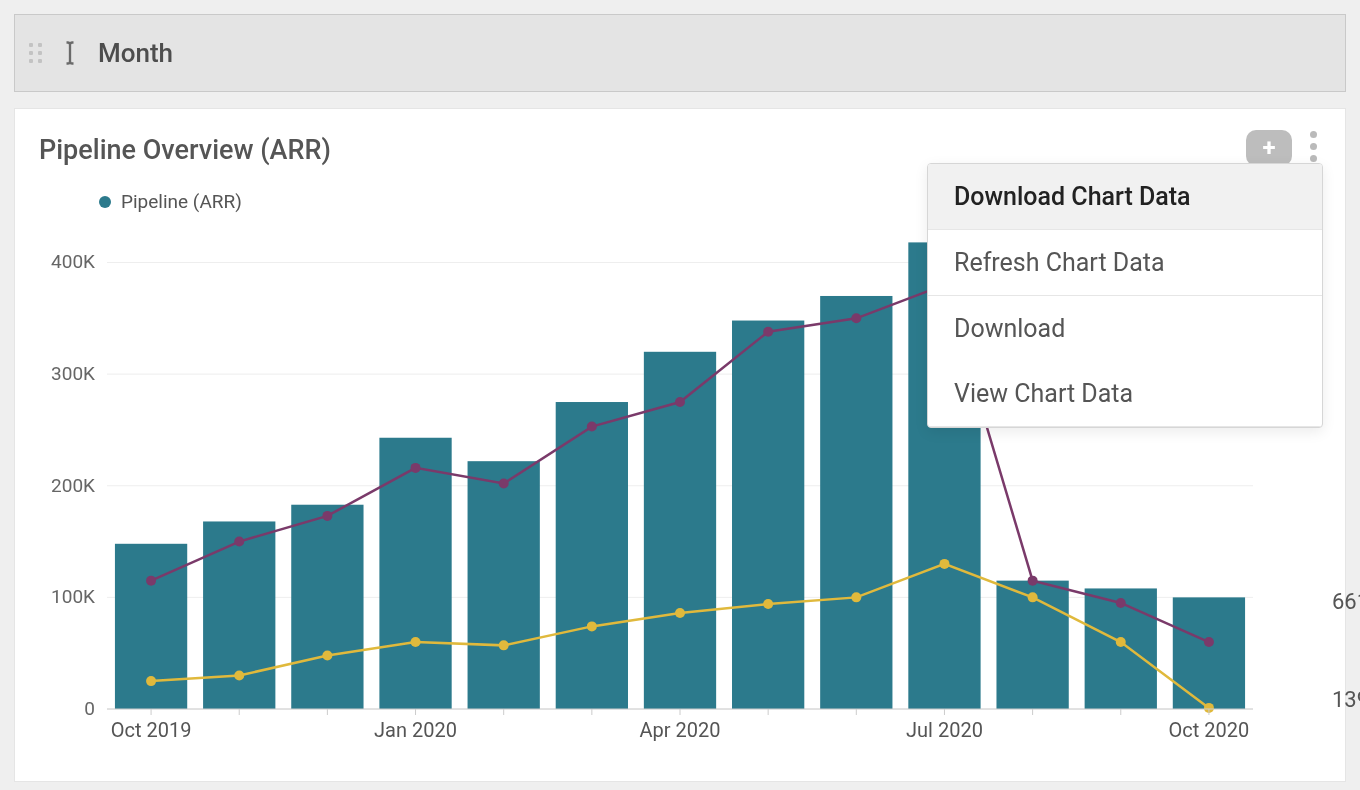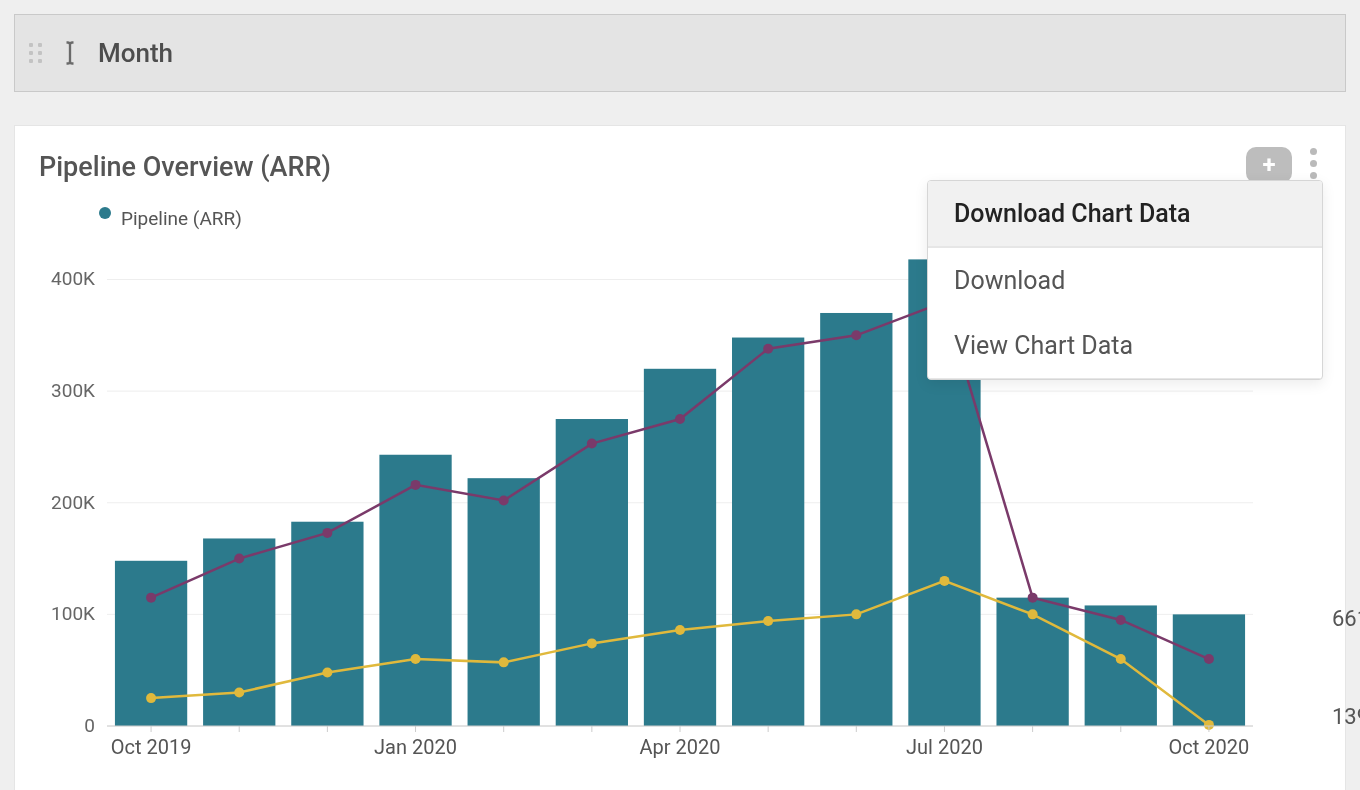--- a/index.html
+++ b/index.html
@@ -6,21 +6,21 @@
   body {
     margin: 0;
     padding: 14px;
     background: #efefef;
     font-family: -apple-system, BlinkMacSystemFont, "Segoe UI", Roboto, "Helvetica Neue", Arial, sans-serif;
     color: #444;
   }
   .top-filters {
     display: flex;
     gap: 32px;
-    margin-bottom: 33px;
+    margin-bottom: 16px;
   }
   .filter-pill {
     flex: 1;
     background: #e4e4e4;
     border: 1px solid #c9c9c9;
     height: 78px;
     display: flex;
     align-items: center;
     padding: 0 14px;
     gap: 14px;
@@ -52,21 +52,21 @@
     position:relative;display:flex;align-items:center;justify-content:center;
     color:#fff;font-size:24px;font-weight:700;cursor:pointer;line-height:1;
   }
   .comment-bubble::after{
     content:"";position:absolute;bottom:-7px;right:12px;
     border-left:6px solid transparent;border-right:6px solid transparent;
     border-top:9px solid #bdbdbd;
   }
   .kebab{display:flex;flex-direction:column;gap:5px;margin-left:14px;cursor:pointer;padding:4px;}
   .kebab span{width:7px;height:7px;border-radius:50%;background:#bababa;}
-  .legend{margin:24px 0 6px 60px;display:flex;align-items:flex-start;gap:10px;font-size:19px;color:#555;}
+  .legend{margin:24px 0 6px 60px;display:flex;align-items:center;gap:10px;font-size:19px;color:#555;}
   .legend-dot{width:12px;height:12px;border-radius:50%;background:#2c7a8c;}
   .chart-wrap{position:relative;}
   svg.chart{display:block;}
   .dropdown{
     position:absolute;top:54px;right:22px;width:396px;
     background:#fff;border:1px solid #d6d6d6;border-radius:4px;
     box-shadow:0 4px 14px rgba(0,0,0,.08);overflow:hidden;z-index:5;
   }
   .dropdown .item{padding:18px 26px;font-size:25px;color:#555;cursor:pointer;}
   .dropdown .item.hover{background:#f1f1f1;color:#222;font-weight:500;}
@@ -184,18 +184,19 @@
         <text x="1169.923076923077" y="518" text-anchor="middle" font-size="20" fill="#555">Oct 2020</text>
         <line x1="1169.923076923077" y1="490" x2="1169.923076923077" y2="496" stroke="#ccc"></line>
       </svg>
     <div class="end-labels end-661">661</div>
     <div class="end-labels end-139">139</div>
   </div>
 
   <div class="dropdown">
     <div class="item hover">Download Chart Data</div>
     <div class="sep"></div>
+    <div class="item">Refresh Chart Data</div>
     <div class="sep"></div>
     <div class="item">Download</div>
     <div class="item">View Chart Data</div>
     <div class="sep"></div>
   </div>
 </div>
 
 </body></html>

